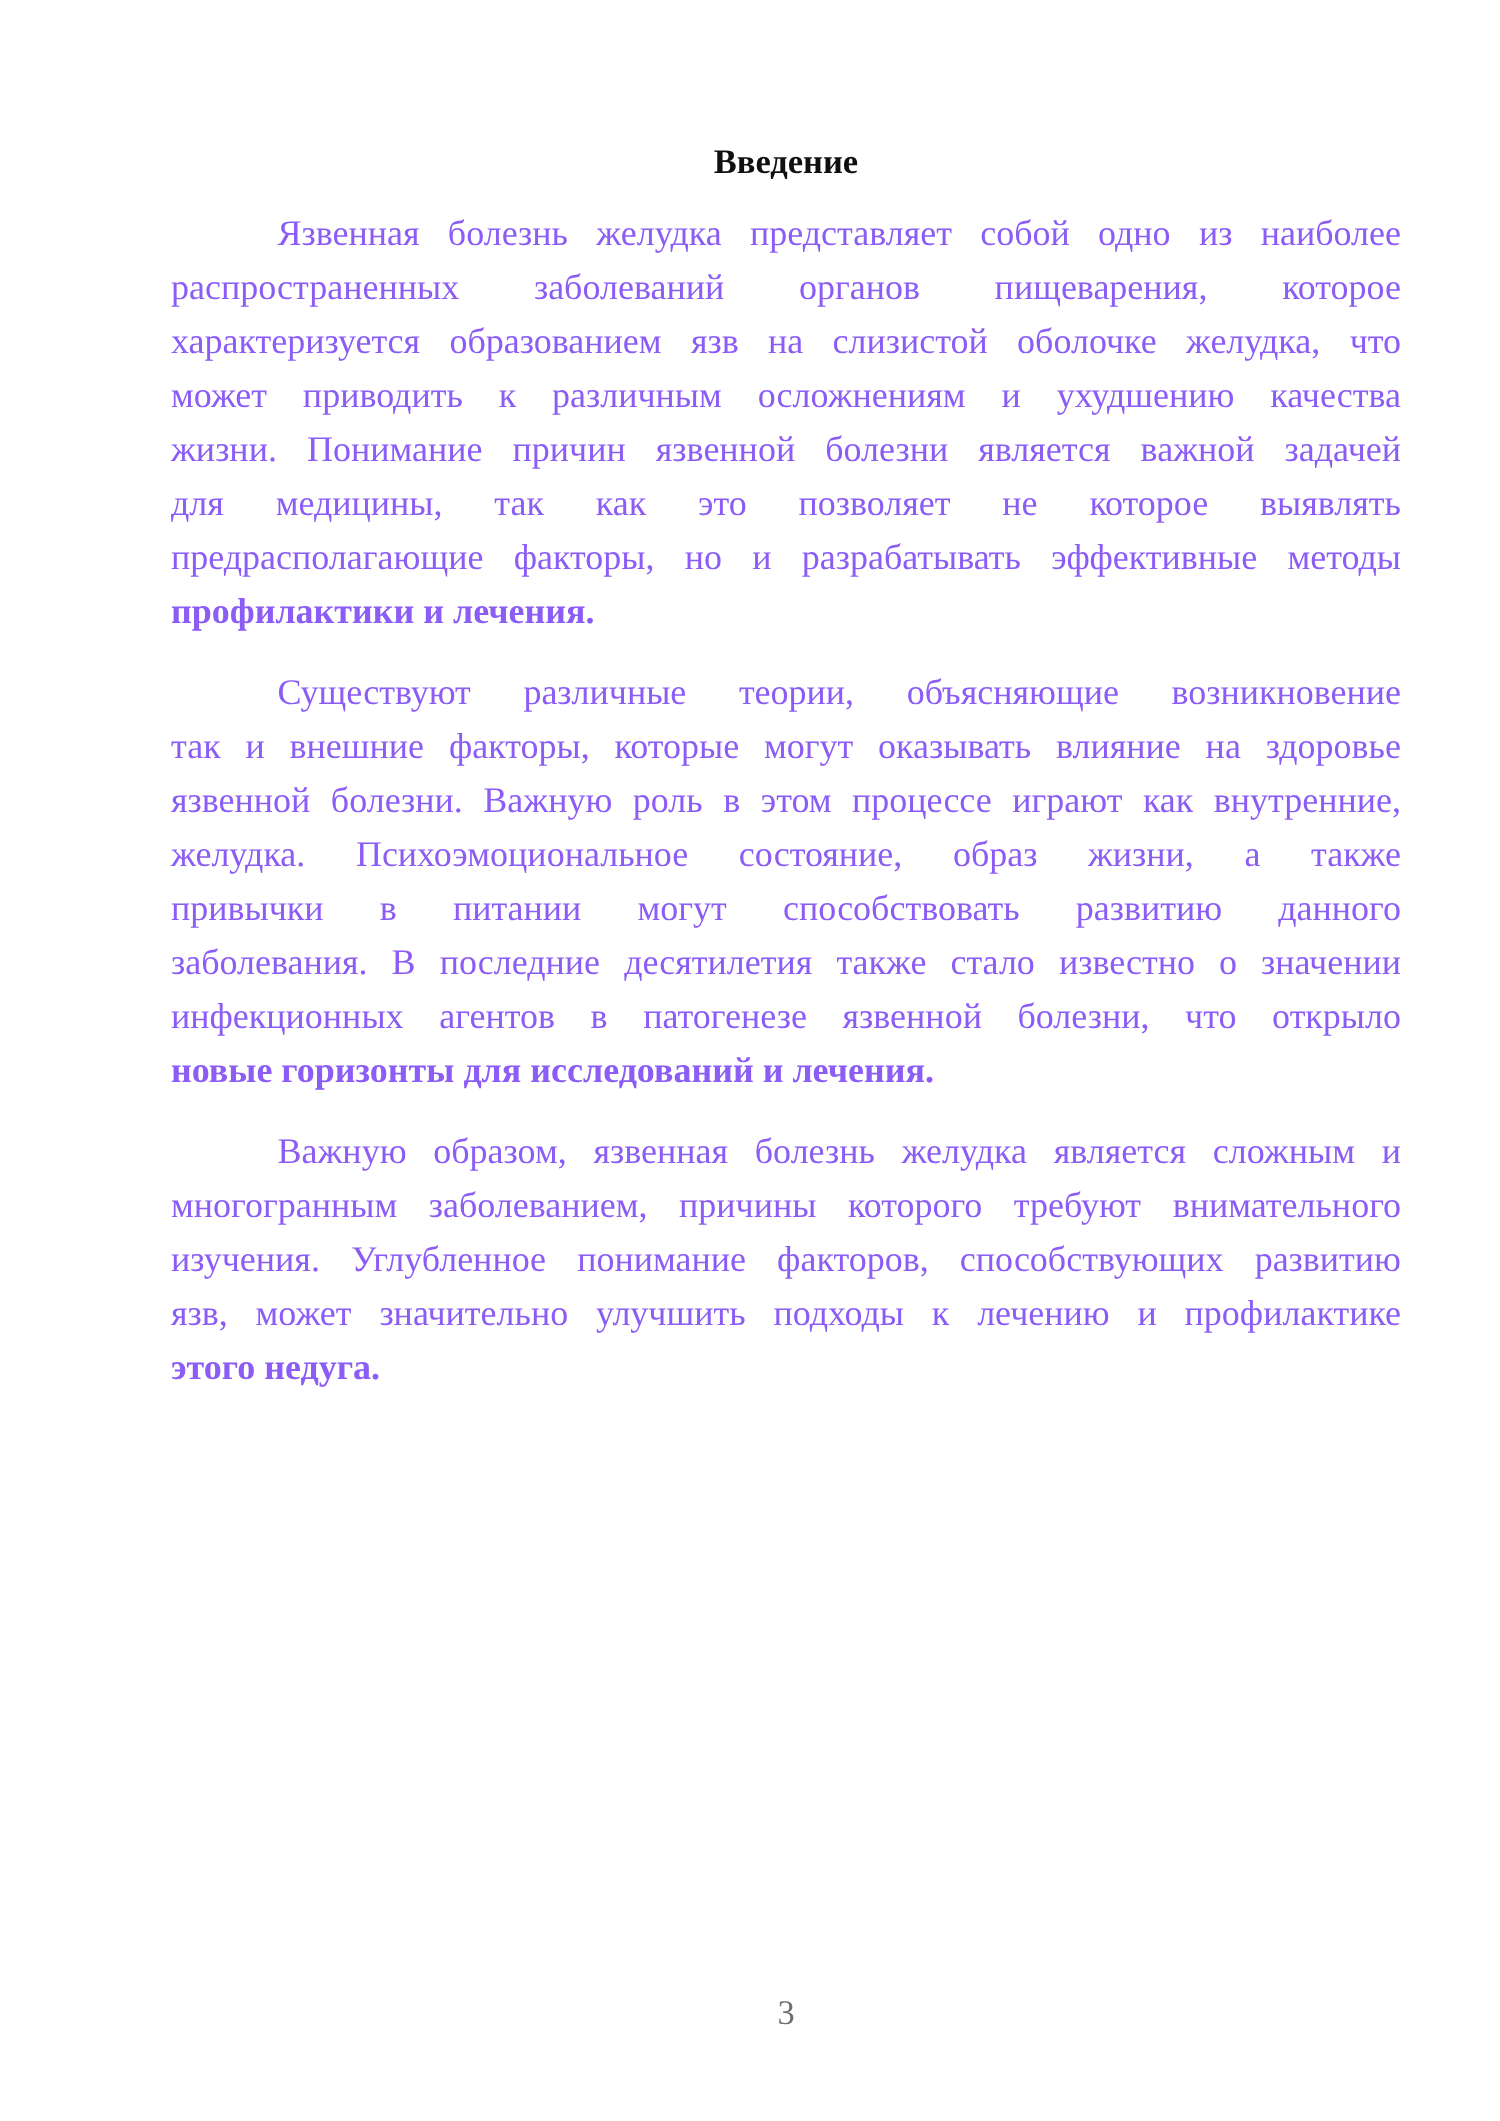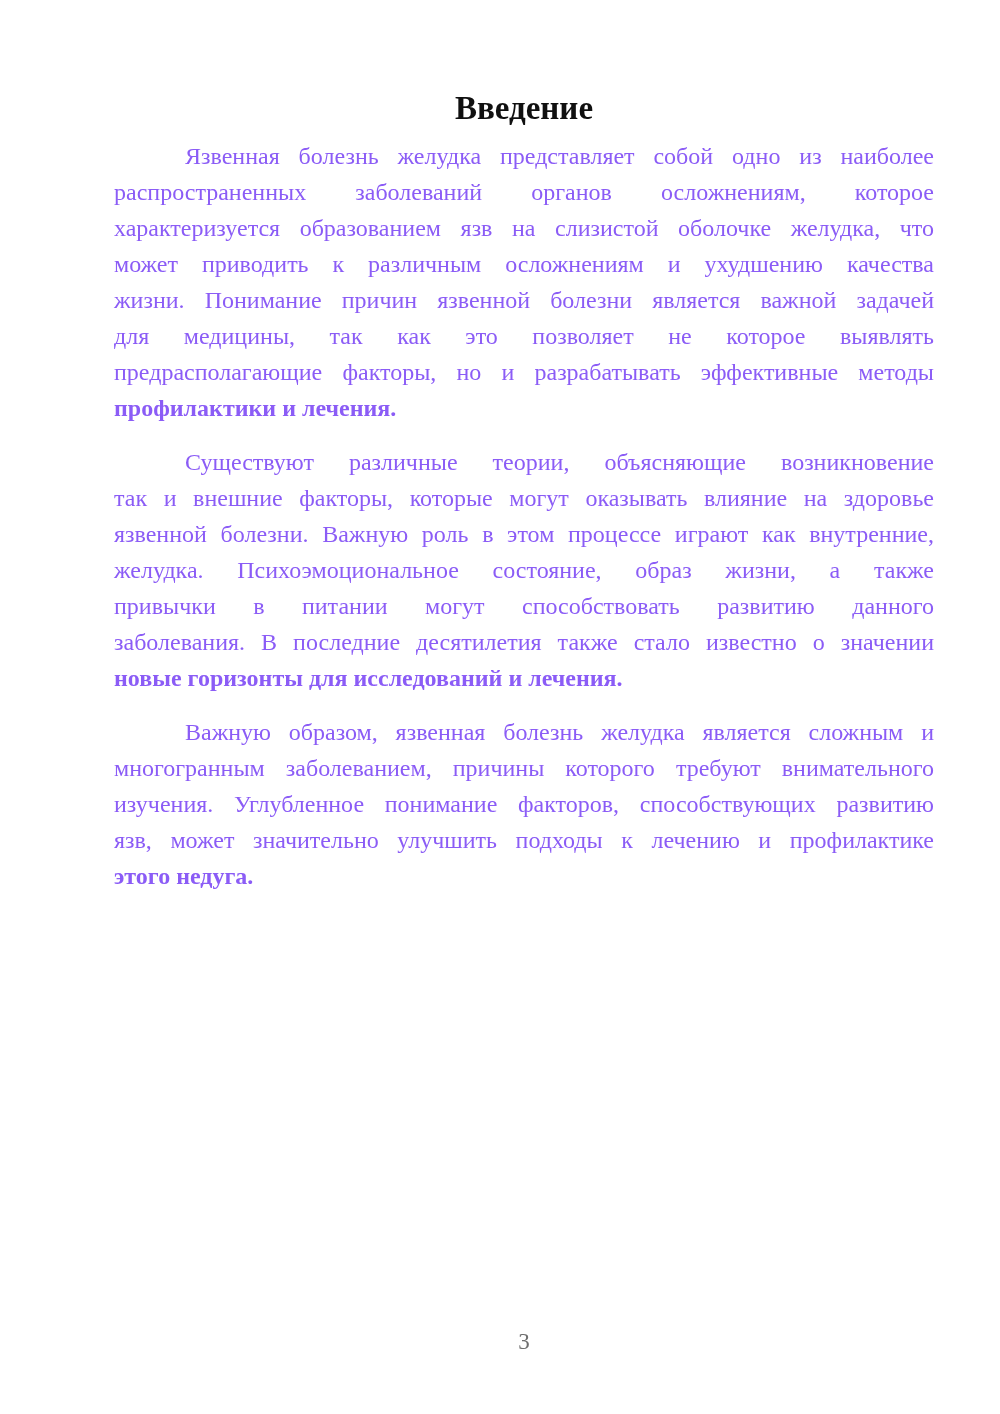--- a/index.html
+++ b/index.html
@@ -16,21 +16,21 @@
     font-family: "Liberation Serif", "DejaVu Serif", serif;
     color: #121212;
   }
   .content {
     position: absolute;
     left: 114px;
     top: 90px;
     width: 820px;
   }
   .doc-title {
-    font-size: 33px;
+    font-size: 23px;
     font-weight: 700;
     line-height: 36px;
     text-align: center;
     margin: 0 0 12px 0;
     color: #101010;
   }
   .para {
     font-size: 24px;
     line-height: 36px;
     margin: 0 0 18px 0;
@@ -57,35 +57,36 @@
 </style>
 </head>
 <body>
 
 <div class="page">
   <div class="content">
     <div class="doc-title">Введение</div>
     <div id="doc-body">
         <div class="para">
           <div class="line first">Язвенная болезнь желудка представляет собой одно из наиболее</div>
-          <div class="line">распространенных заболеваний органов осложнениям, которое</div>
+          <div class="line">распространенных заболеваний органов пищеварения, которое</div>
           <div class="line">характеризуется образованием язв на слизистой оболочке желудка, что</div>
           <div class="line">может приводить к различным осложнениям и ухудшению качества</div>
           <div class="line">жизни. Понимание причин язвенной болезни является важной задачей</div>
           <div class="line">для медицины, так как это позволяет не которое выявлять</div>
           <div class="line">предрасполагающие факторы, но и разрабатывать эффективные методы</div>
           <div class="line last">профилактики и лечения.</div>
         </div>
         <div class="para">
           <div class="line first">Существуют различные теории, объясняющие возникновение</div>
           <div class="line">так и внешние факторы, которые могут оказывать влияние на здоровье</div>
           <div class="line">язвенной болезни. Важную роль в этом процессе играют как внутренние,</div>
           <div class="line">желудка. Психоэмоциональное состояние, образ жизни, а также</div>
           <div class="line">привычки в питании могут способствовать развитию данного</div>
           <div class="line">заболевания. В последние десятилетия также стало известно о значении</div>
+          <div class="line">инфекционных агентов в патогенезе язвенной болезни, что открыло</div>
           <div class="line last">новые горизонты для исследований и лечения.</div>
         </div>
         <div class="para">
           <div class="line first">Важную образом, язвенная болезнь желудка является сложным и</div>
           <div class="line">многогранным заболеванием, причины которого требуют внимательного</div>
           <div class="line">изучения. Углубленное понимание факторов, способствующих развитию</div>
           <div class="line">язв, может значительно улучшить подходы к лечению и профилактике</div>
           <div class="line last">этого недуга.</div>
         </div>
       </div>

